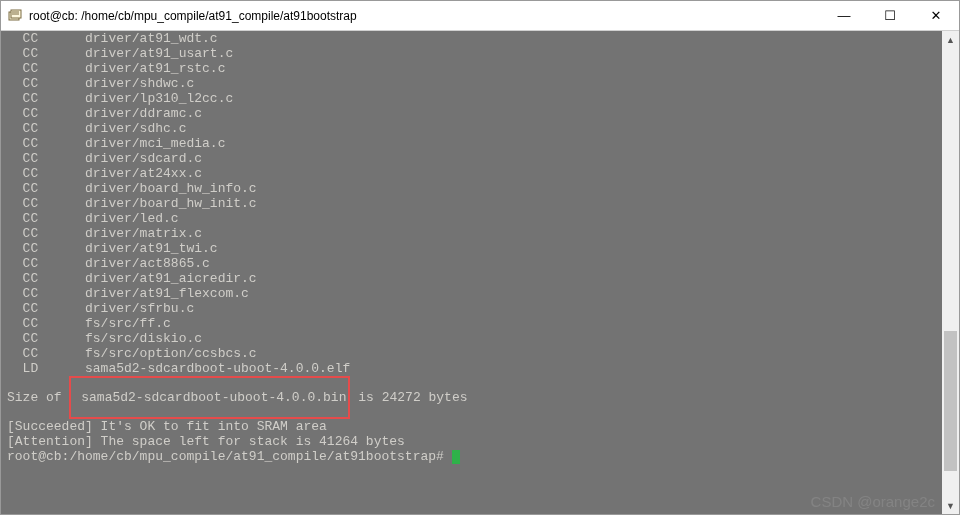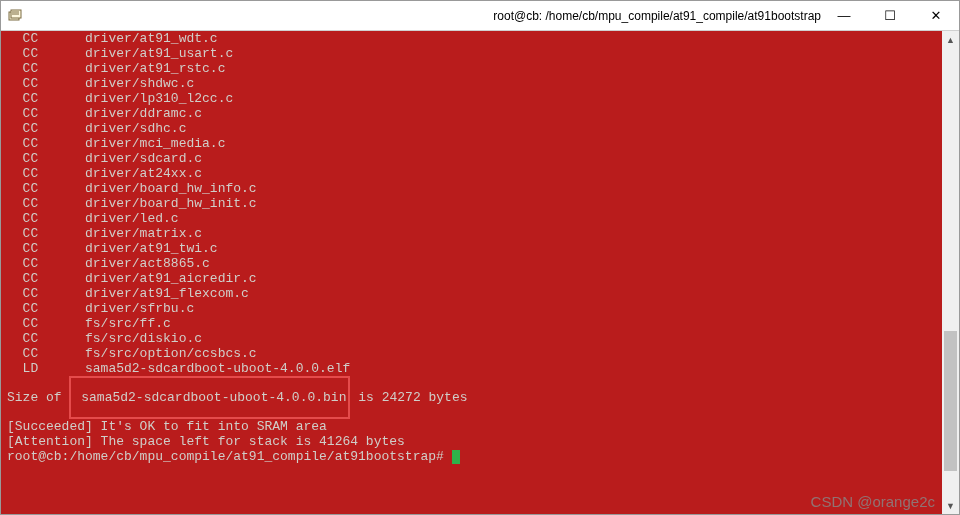--- a/index.html
+++ b/index.html
@@ -1,23 +1,23 @@
 <!DOCTYPE html>
 <html><head>
 <meta charset="utf-8">
 <style>
   * { margin: 0; padding: 0; box-sizing: border-box; }
   body { font-family: "Segoe UI", Tahoma, sans-serif; font-size: 12px; background: #fff; width: 960px; height: 515px; overflow: hidden; border: 1px solid #999; }
   .title-bar { display: flex; align-items: center; height: 30px; background: #fff; border-bottom: 1px solid #d0d0d0; }
   .title-icon { width: 16px; height: 16px; margin: 0 6px; }
-  .title-text { flex: 1; font-size: 12px; color: #000; text-align: right; }
+  .title-text { flex: 1; font-size: 12px; color: #000; }
   .win-controls { display: flex; }
   .win-btn { width: 46px; height: 30px; display: flex; align-items: center; justify-content: center; font-size: 13px; color: #000; }
   .terminal-wrap { position: relative; background: #000; width: 100%; height: calc(100% - 30px); display: flex; }
-  .terminal { flex: 1; background: #b91c1c; color: #d0cec9; font-family: "Consolas","Courier New",monospace; font-size: 13px; line-height: 15px; padding: 0 0 0 6px; white-space: pre; overflow: hidden; }
+  .terminal { flex: 1; background: #737373; color: #d0cec9; font-family: "Consolas","Courier New",monospace; font-size: 13px; line-height: 15px; padding: 0 0 0 6px; white-space: pre; overflow: hidden; }
   .term-line { display: block; }
   .cc { color: #d0cec9; }
   .file { color: #d0cec9; }
   .highlight-box { border: 2px solid #e54b4b; padding: 12px 2px; display: inline-block; line-height: 15px; }
   .cursor { display: inline-block; width: 8px; height: 14px; background: #2fb24a; vertical-align: text-bottom; }
   .scrollbar { width: 17px; background: #f0f0f0; height: 100%; position: relative; }
   .scroll-arrow { width: 17px; height: 17px; display: flex; align-items: center; justify-content: center; font-size: 9px; color: #555; background: #f0f0f0; position: absolute; }
   .scroll-arrow.up { top: 0; }
   .scroll-arrow.down { bottom: 0; }
   .scroll-thumb { position: absolute; left: 2px; right: 2px; top: 300px; height: 140px; background: #c2c2c2; }

